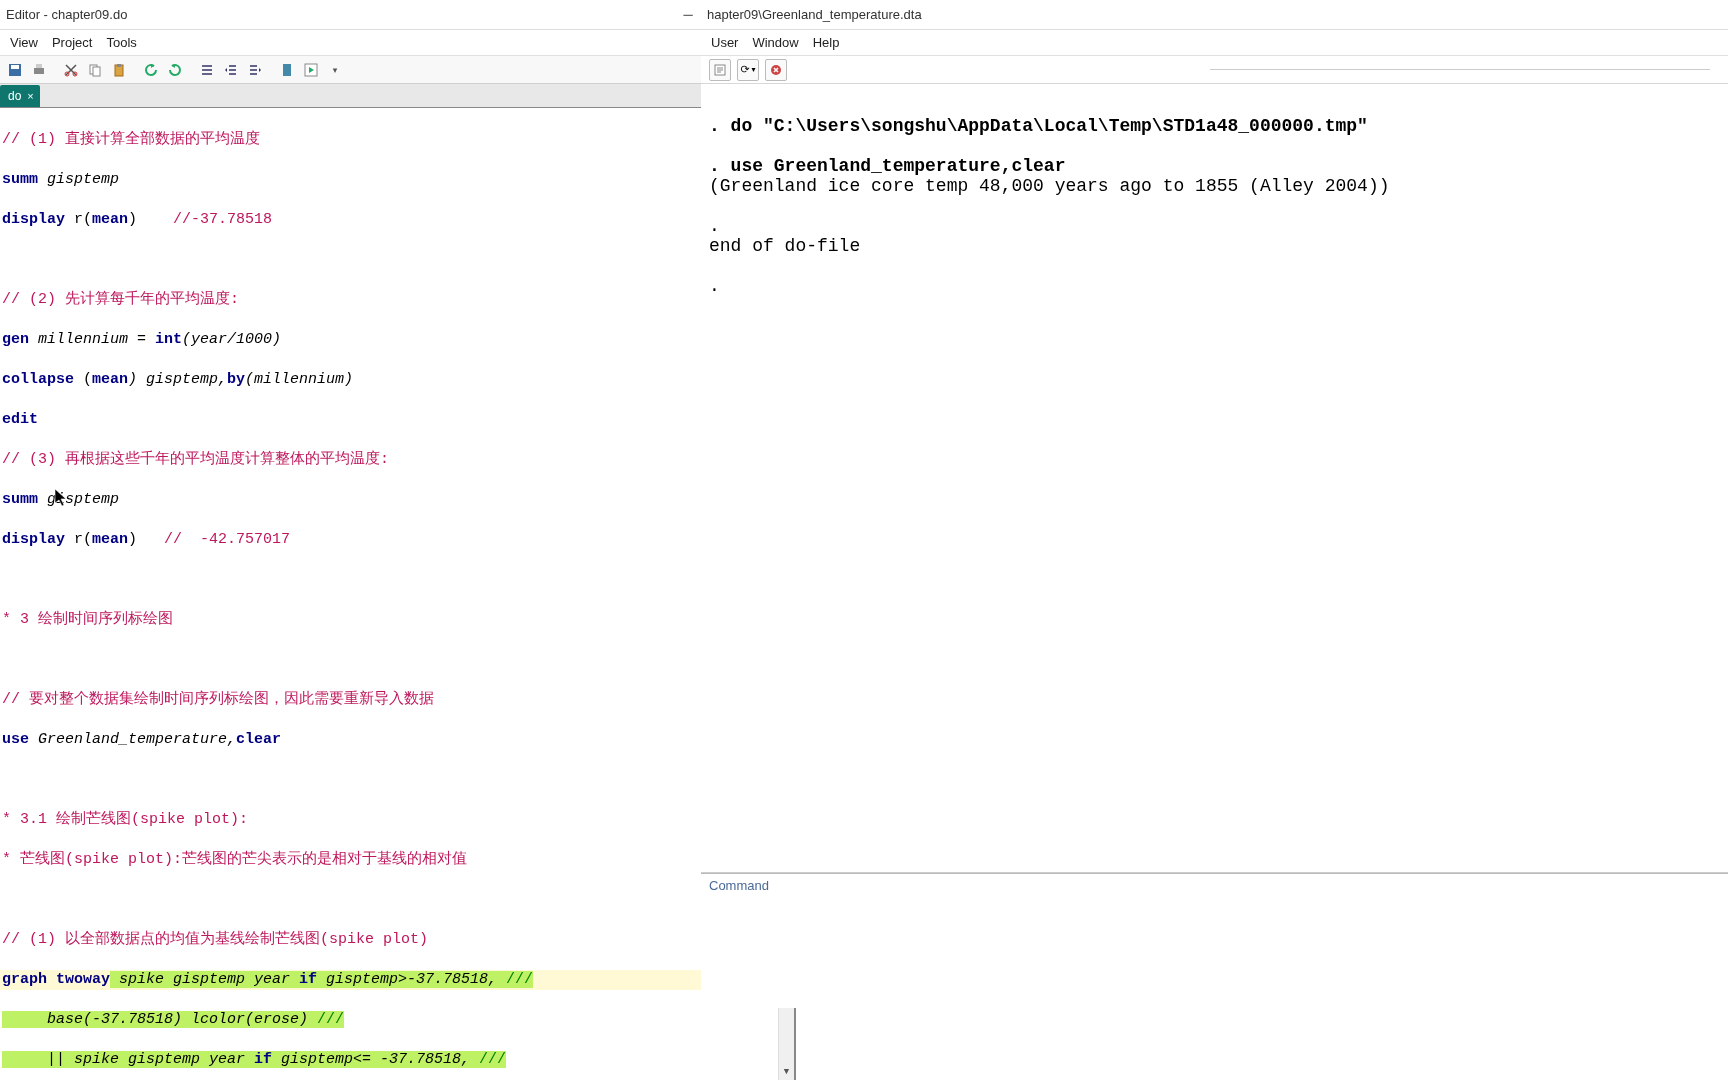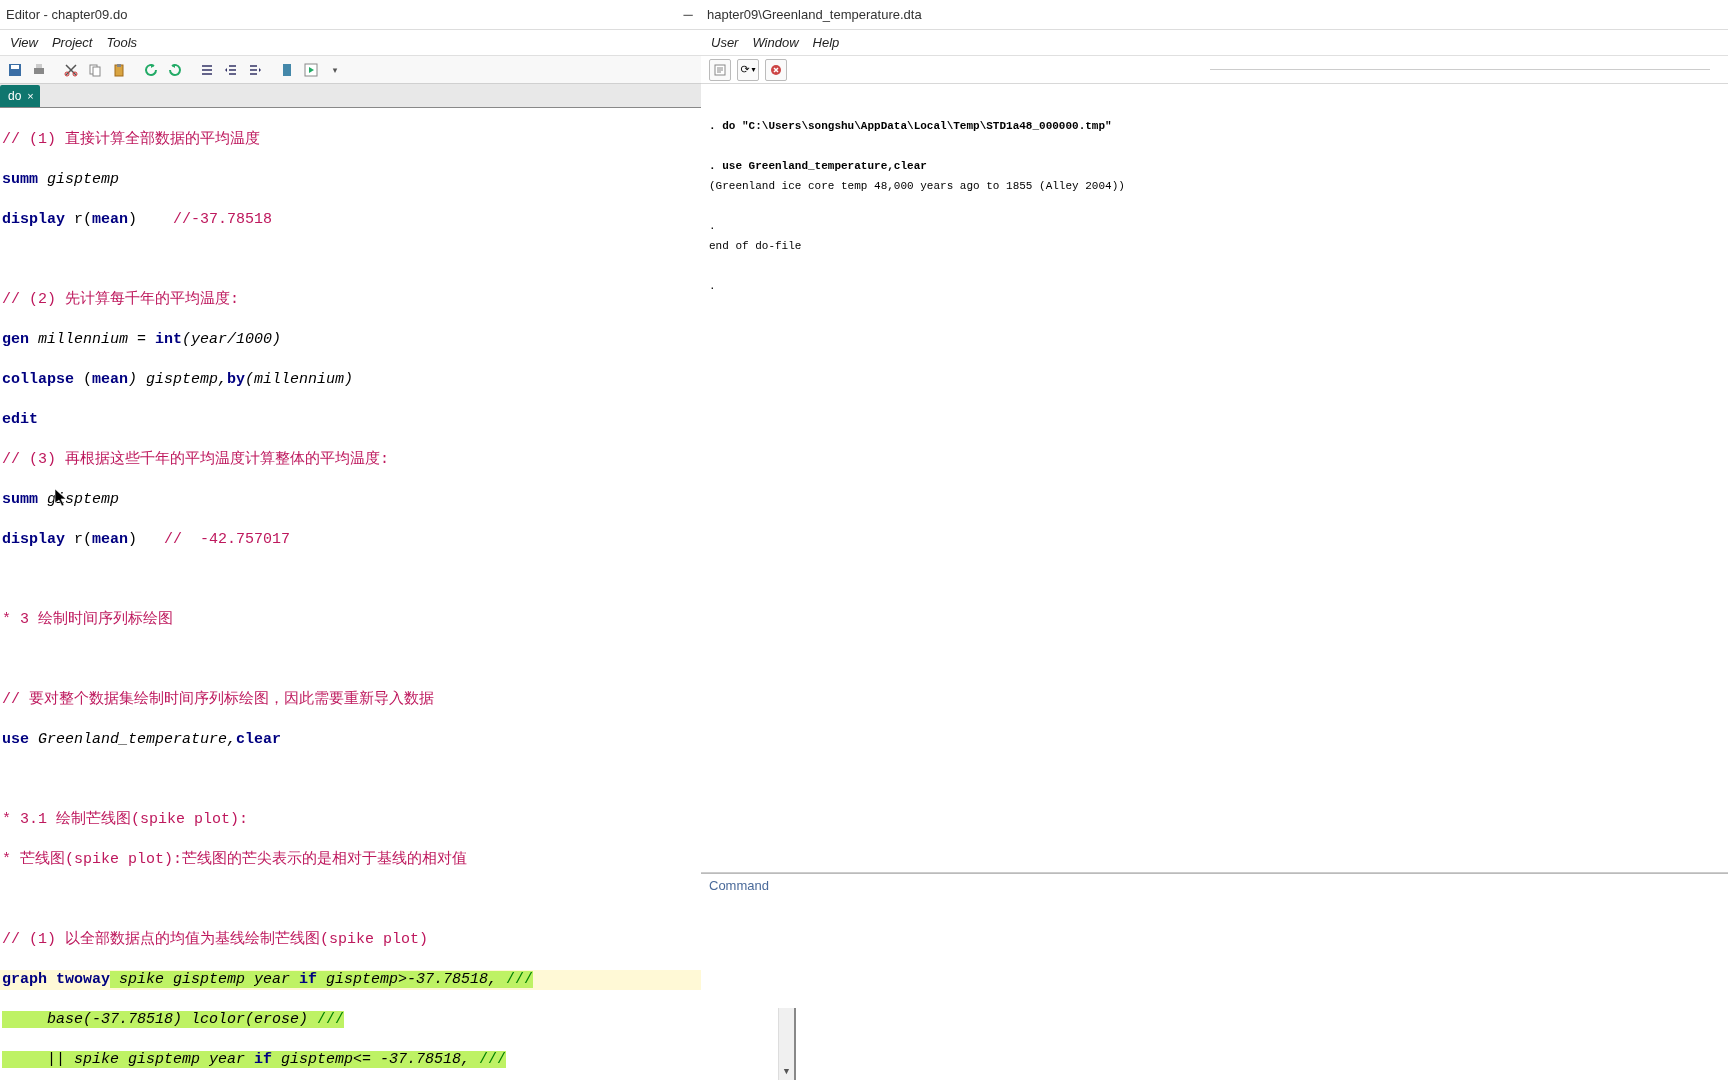--- a/index.html
+++ b/index.html
@@ -48,21 +48,20 @@
 }
 .menubar {
   height: 26px;
   display: flex;
   align-items: center;
   gap: 14px;
   padding: 0 10px;
   font-size: 13px;
   color: #222;
   border-bottom: 1px solid #e0e0e0;
-  font-style: italic;
 }
 .menu-item { cursor: default; }
 .toolbar {
   height: 28px;
   display: flex;
   align-items: center;
   gap: 2px;
   padding: 2px 4px;
   border-bottom: 1px solid #d0d0d0;
   background: #f8f8f8;
@@ -162,21 +161,21 @@
   border: 1px solid #bbb;
   border-radius: 2px;
   display: flex; align-items: center; justify-content: center;
   background: #fafafa;
   font-size: 11px;
 }
 .rt-btn .arrow { font-size: 8px; margin-left: 2px; }
 .results {
   flex: 1;
   font-family: Consolas, "Courier New", monospace;
-  font-size: 11px;
+  font-size: 18px;
   line-height: 20px;
   padding: 12px 8px;
   white-space: pre-wrap;
   border-bottom: 1px solid #ccc;
   overflow: auto;
   position: relative;
 }
 .results .bold { font-weight: bold; }
 .command-area {
   height: 135px;

